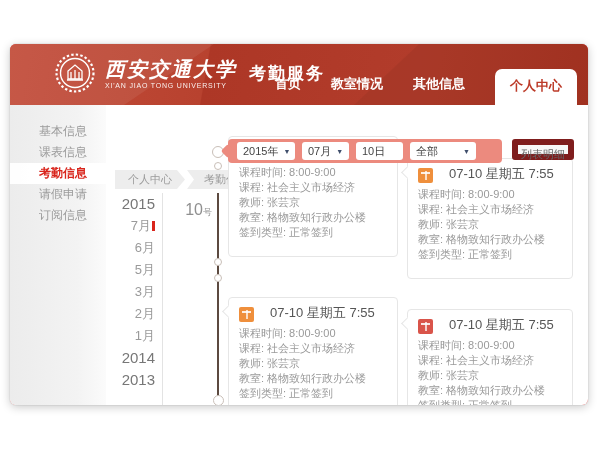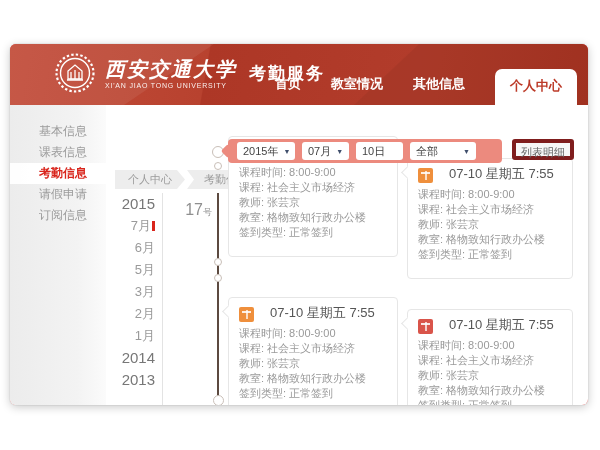--- a/index.html
+++ b/index.html
@@ -61,21 +61,21 @@
   
   .fbar { position:absolute; left:218px; top:95px; width:274px; height:24px; background:#ec8a7e; border-radius:4px;
     display:flex; align-items:center; padding:0 6px 0 9px; gap:7px; z-index:6; }
   .fbar::before { content:""; position:absolute; left:-5px; top:7px; width:10px; height:10px; background:#ec8a7e;
     transform:rotate(45deg); border-radius:2px; }
   .dd { background:#fff; border-radius:3px; height:18px; display:flex; align-items:center; justify-content:space-between;
     padding:0 6px; font-size:11px; color:#444; cursor:pointer; white-space:nowrap; }
   .dd-chevron { font-size:7px; color:#3f4e6b; margin-left:5px; }
   .dd-year{width:58px;text-align:right;} .dd-month{width:47px;} .dd-day{width:47px;gap:32px;} .dd-type{width:66px;}
 
-  .btn-detail { position:absolute; left:502px; top:95px; width:62px; height:21px; background:#f7f7f7; border:4px solid #7f1d1d;
+  .btn-detail { position:absolute; left:502px; top:95px; width:62px; height:21px; background:#f7f7f7; border:6px solid #7f1d1d;
     border-radius:3px; font-size:11px; color:#666; text-align:center; line-height:19px; cursor:pointer; z-index:6; white-space:nowrap; }
 
   
   .card { position:absolute; background:#fff; border:1px solid #e6e6e6; border-radius:4px; padding:6px 10px 16px; z-index:1; cursor:pointer; }
   .card::before { content:""; position:absolute; left:-5px; top:9px; width:8px; height:8px; background:#fff;
     border-left:1px solid #e6e6e6; border-bottom:1px solid #e6e6e6; transform:rotate(45deg); }
   .card-h { display:flex; align-items:flex-end; gap:16px; margin-bottom:4px; }
   .c-icon { width:15px; height:15px; border-radius:2px; flex:0 0 auto;
     background-image:linear-gradient(rgba(255,255,255,0.85),rgba(255,255,255,0.85)),linear-gradient(rgba(255,255,255,0.7),rgba(255,255,255,0.7));
     background-size:9px 2px, 2px 9px; background-position:3px 4px, 7px 3px; background-repeat:no-repeat; }
@@ -141,21 +141,21 @@
         <div class="m-item">2月</div>
         <div class="m-item">1月</div>
         <div class="m-item year">2014</div>
         <div class="m-item year">2013</div>
       </div>
 
       <div class="v-sep"></div>
       <div class="t-line"></div>
 
       <div class="day-label" style="top:96px;">
-        <span class="day-num">17</span><span class="day-suffix">号</span>
+        <span class="day-num">10</span><span class="day-suffix">号</span>
       </div>
 
       <div class="t-dot" style="left:202px; top:41px; width:12px; height:12px;"></div>
       <div class="t-dot" style="left:204px; top:57px; width:8px; height:8px;"></div>
       <div class="t-dot" style="left:204px; top:153px; width:8px; height:8px;"></div>
       <div class="t-dot" style="left:204px; top:169px; width:8px; height:8px;"></div>
       <div class="t-dot" style="left:203px; top:290px; width:11px; height:11px;"></div>
 
       <div class="fbar" style="top:34px;">
         <div class="dd dd-year">

